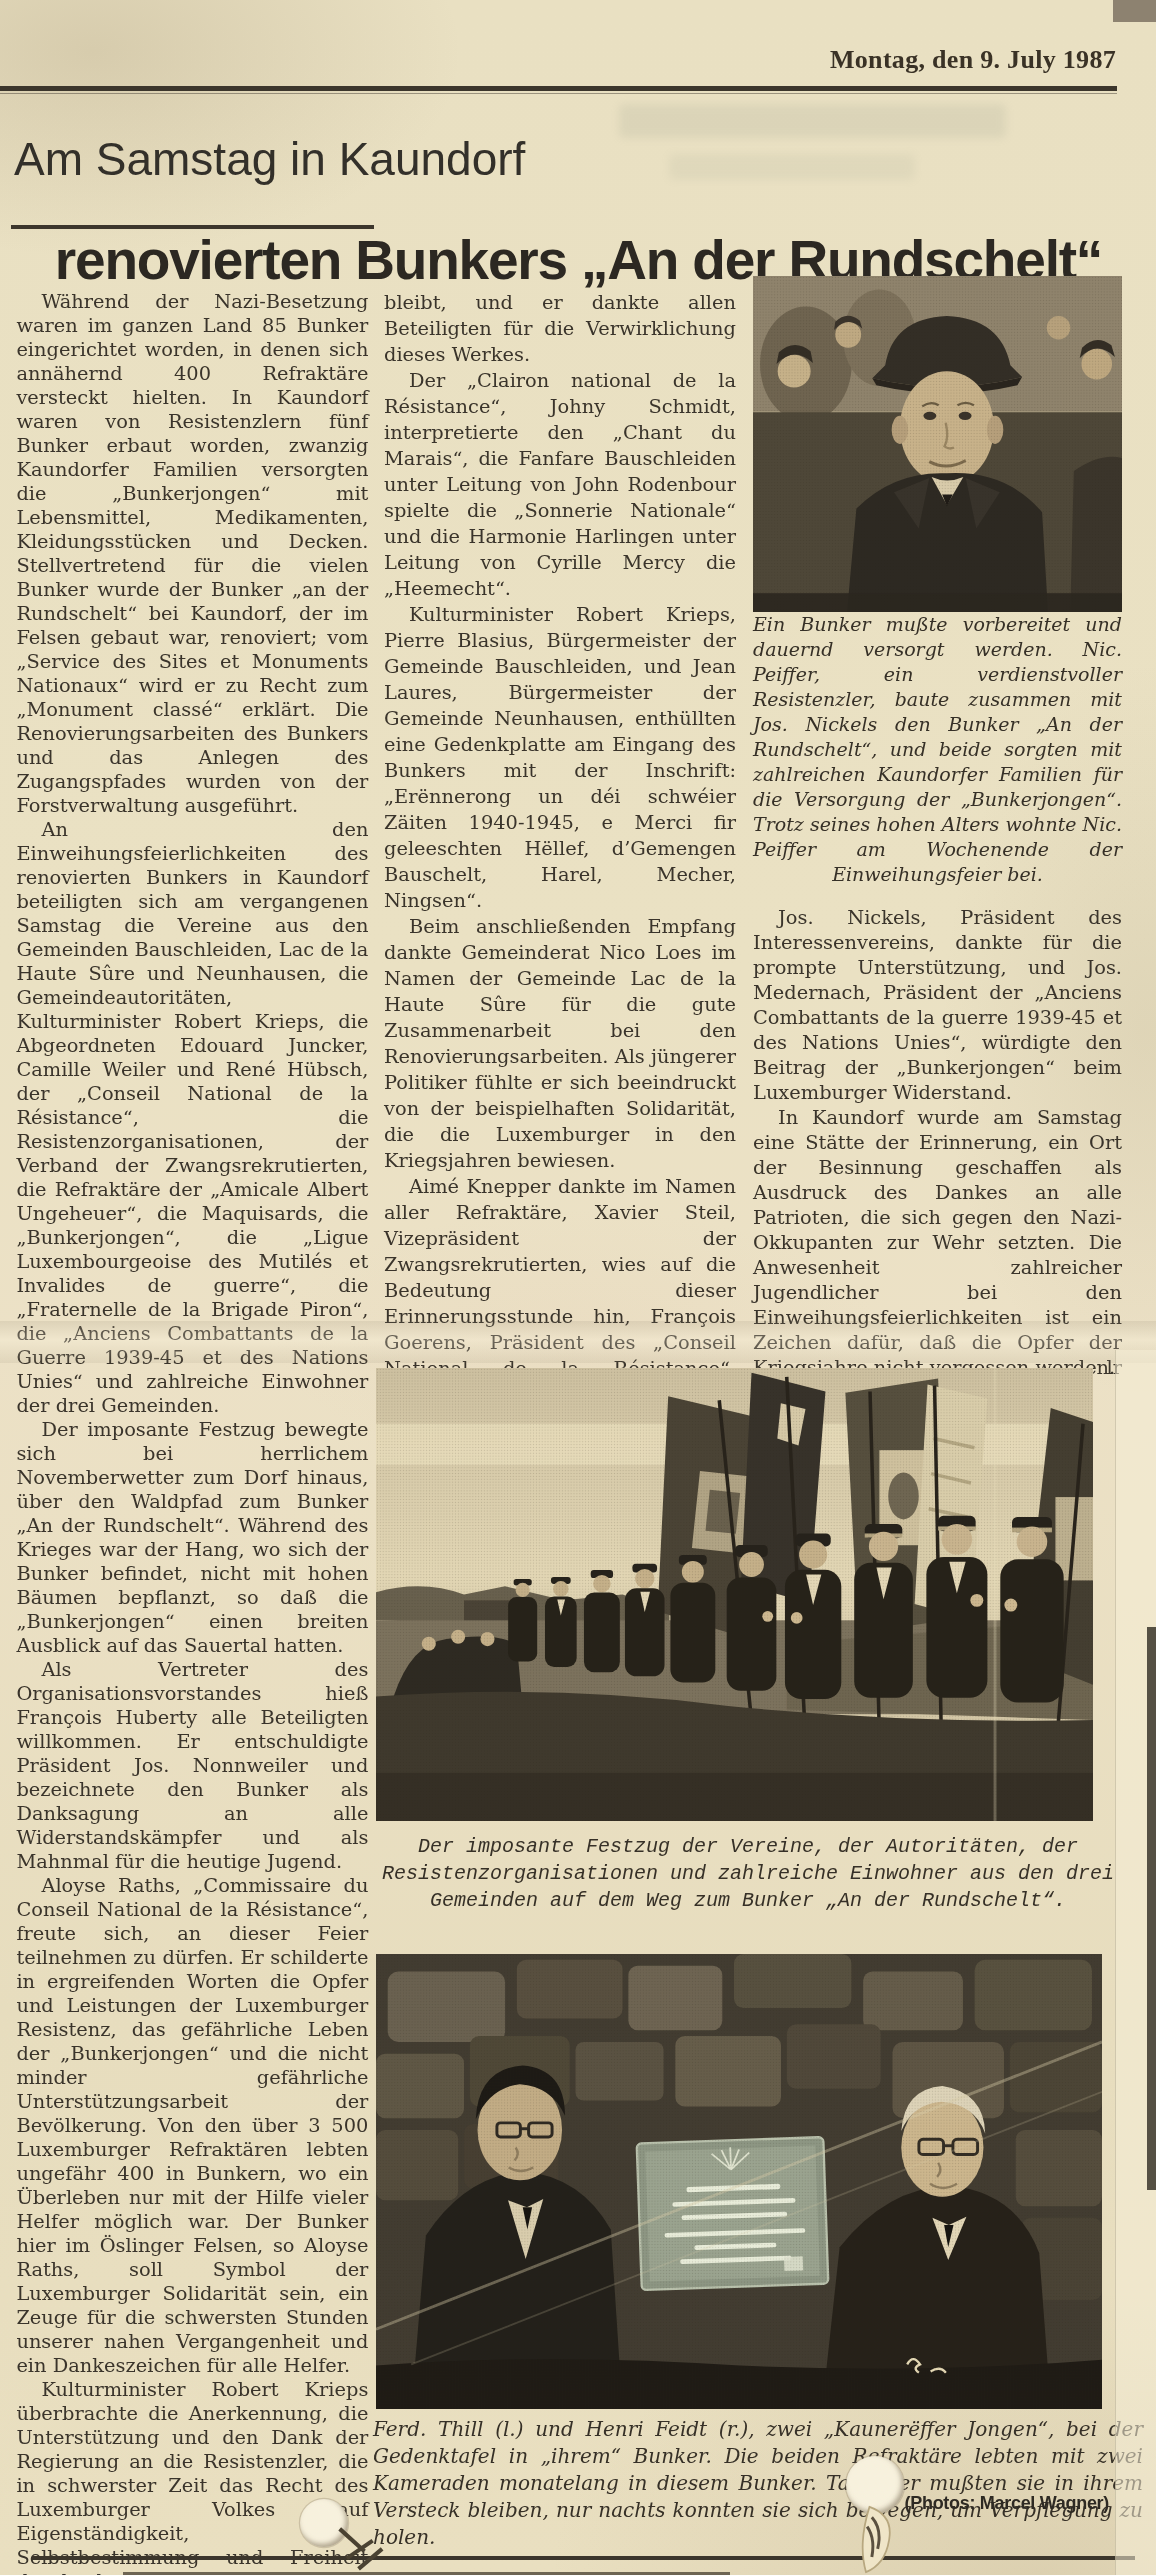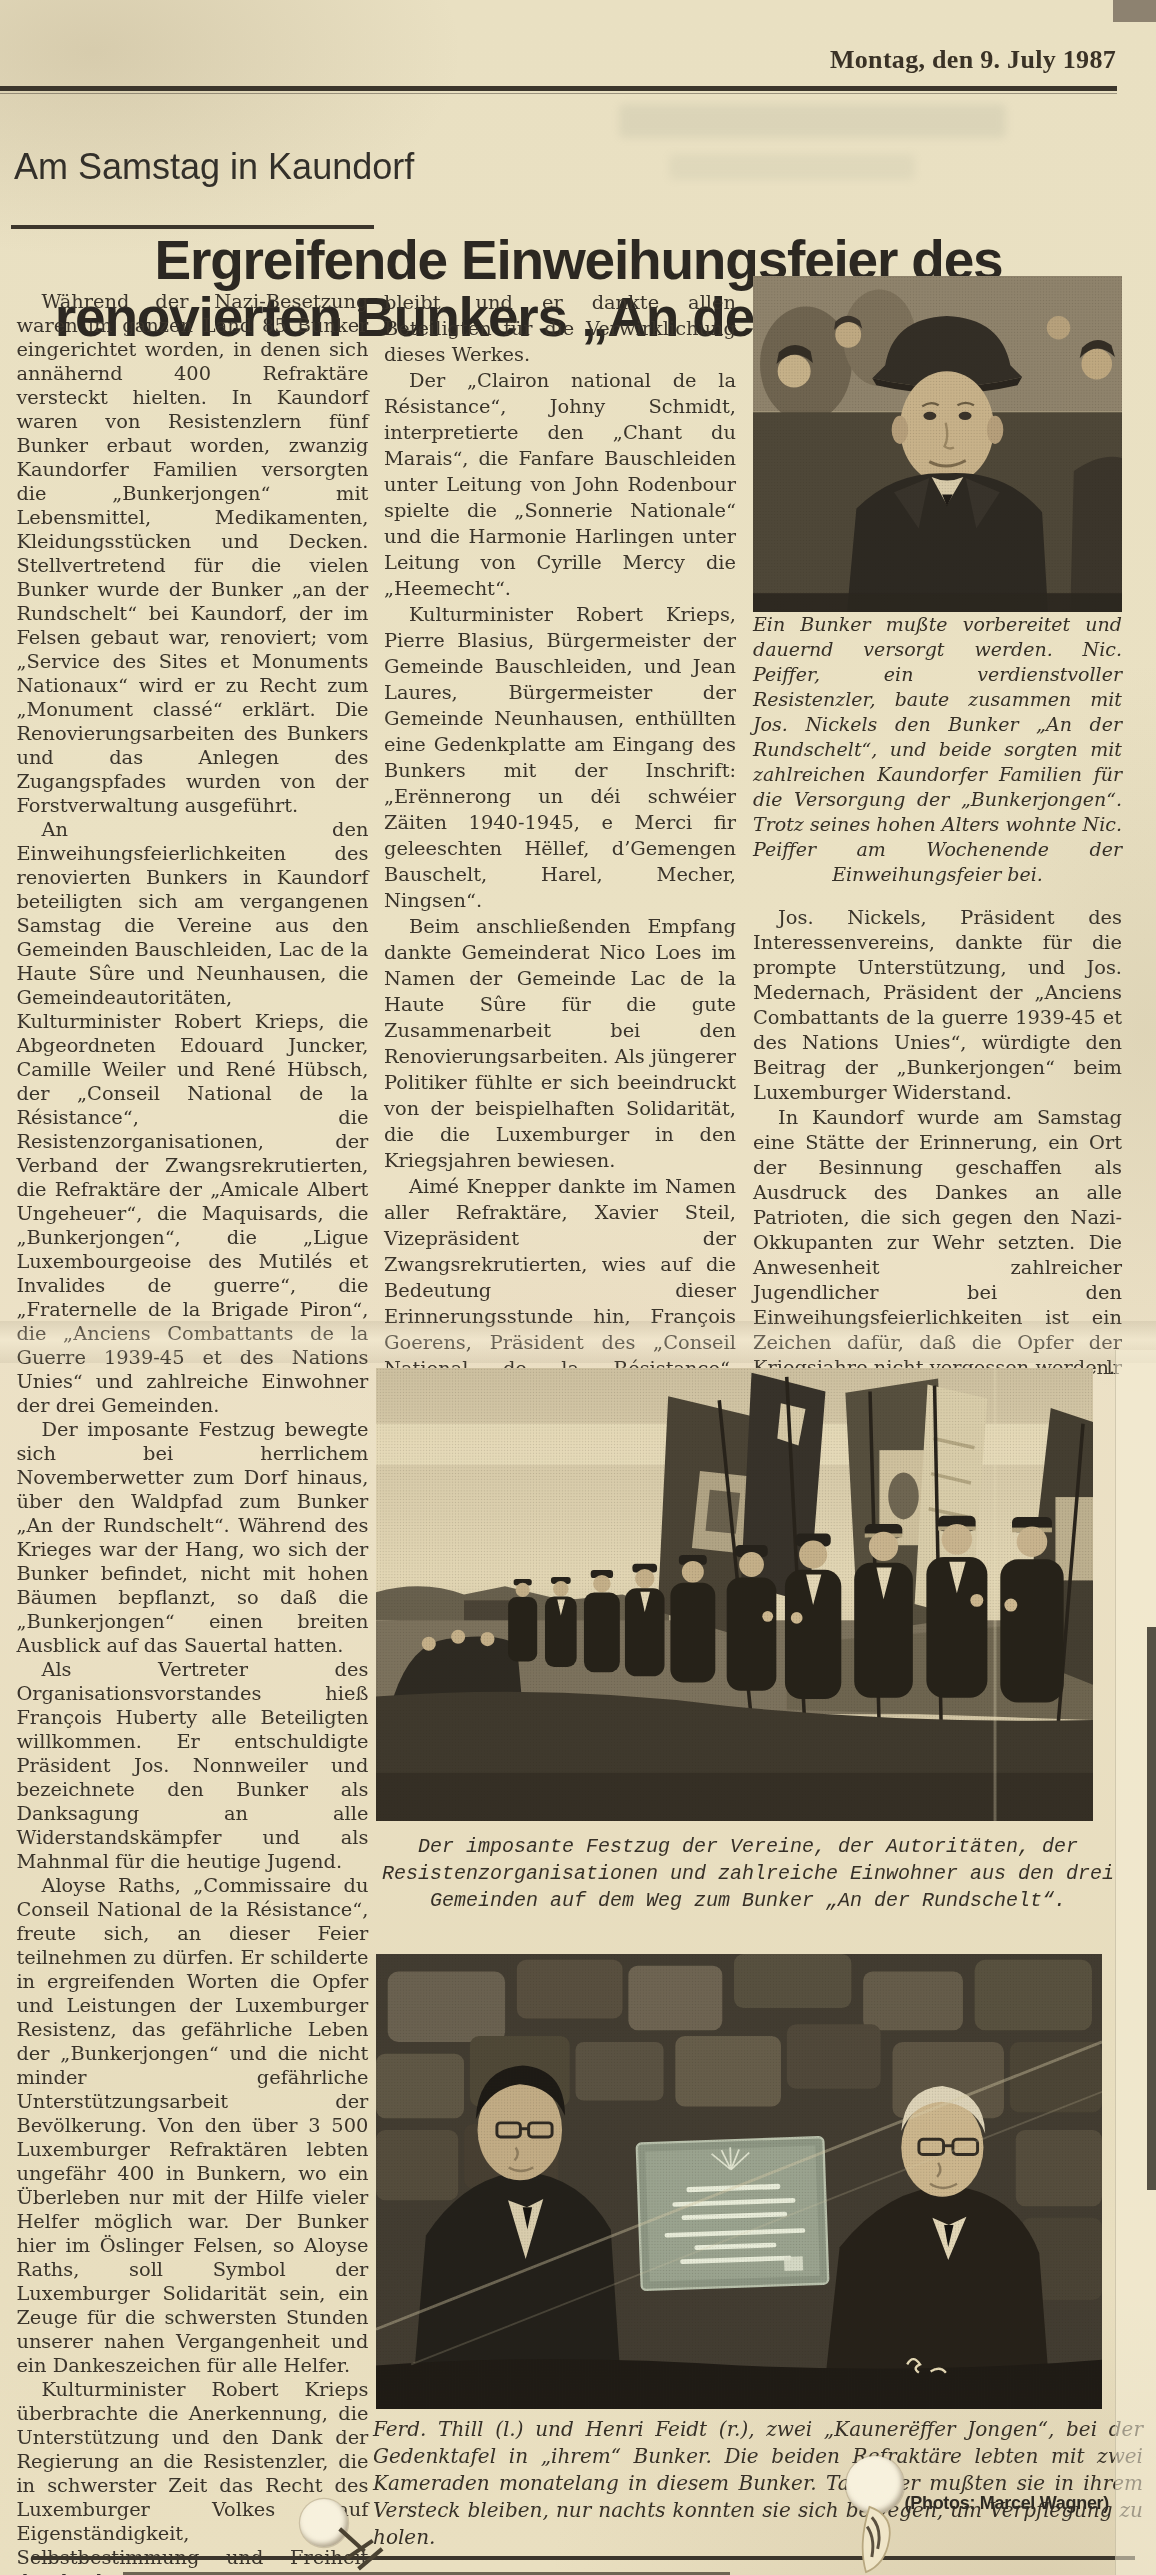--- a/index.html
+++ b/index.html
@@ -10,22 +10,22 @@
       linear-gradient(180deg,#e9e0c2 0%, #eae1c3 38%, #ece1c6 52%, #e7ddbe 78%, #e9dfc0 100%);
     font-family:"DejaVu Serif", serif; color:#3a342b;}
   .texture{position:absolute;inset:0;pointer-events:none;
     background:
       radial-gradient(ellipse 411px 176px at 50% 52%, rgba(216,185,160,.10), transparent 75%),
       radial-gradient(ellipse 293px 528px at 99% 40%, rgba(140,125,95,.12), transparent 70%);}
   .date{position:absolute;top:45px;right:41px;font-family:"Liberation Serif",serif;font-weight:bold;
     font-size:26px;color:#3a3226;letter-spacing:0.3px;}
   .rule-top{position:absolute;left:0;top:86px;width:1117px;height:4.7px;background:#3c362c;}
   .rule-top-echo{position:absolute;left:0;top:93px;width:1117px;height:1.2px;background:#3c362c;opacity:.45;}
-  .kicker{position:absolute;left:14px;top:146px;font-family:"Liberation Sans",sans-serif;
-    font-size:36px;color:#33302a;}
+  .kicker{position:absolute;left:14px;top:132px;font-family:"Liberation Sans",sans-serif;
+    font-size:46px;color:#33302a;}
   .kicker-rule{position:absolute;left:10.6px;top:225px;width:363px;height:4.1px;background:#3c362c;}
   .headline{position:absolute;left:0;top:232px;width:1157px;text-align:center;
     font-family:"Liberation Sans",sans-serif;font-weight:bold;font-size:55px;line-height:1.03;
     letter-spacing:-1.2px;color:#2c2822;}
   .col{position:absolute;text-align:justify;font-size:19.4px;}
   .col p{margin:0;text-indent:25px;}
   .col p.noindent{text-indent:0;}
   #col1{left:16.4px;top:290px;width:352px;line-height:24px;}
   #col2{left:384px;top:290px;width:352px;line-height:26px;}
   #col3{left:753px;top:276px;width:369px;line-height:25px;}
@@ -74,21 +74,20 @@
   <div class="corner-mark"></div>
 
   <div class="date">Montag, den 9. July 1987</div>
   <div class="rule-top"></div>
   <div class="rule-top-echo"></div>
 
   <div class="kicker">Am Samstag in Kaundorf</div>
   <div class="kicker-rule"></div>
 
   <div class="headline">
-    <div>Ergreifende Einweihungsfeier des</div>
     <div>renovierten Bunkers „An der Rundschelt“</div>
   </div>
 
   <div class="col" id="col1">
     <p>Während der Nazi-Besetzung waren im ganzen Land 85 Bunker eingerichtet worden, in denen sich annähernd 400 Refraktäre versteckt hielten. In Kaundorf waren von Resistenzlern fünf Bunker erbaut worden, zwanzig Kaundorfer Familien versorgten die „Bunkerjongen“ mit Lebensmittel, Medikamenten, Kleidungsstücken und Decken. Stellvertretend für die vielen Bunker wurde der Bunker „an der Rundschelt“ bei Kaundorf, der im Felsen gebaut war, renoviert; vom „Service des Sites et Monuments Nationaux“ wird er zu Recht zum „Monument classé“ erklärt. Die Renovierungsarbeiten des Bunkers und das Anlegen des Zugangspfades wurden von der Forstverwaltung ausgeführt.</p>
     <p>An den Einweihungsfeierlichkeiten des renovierten Bunkers in Kaundorf beteiligten sich am vergangenen Samstag die Vereine aus den Gemeinden Bauschleiden, Lac de la Haute Sûre und Neunhausen, die Gemeindeautoritäten, Kulturminister Robert Krieps, die Abgeordneten Edouard Juncker, Camille Weiler und René Hübsch, der „Conseil National de la Résistance“, die Resistenzorganisationen, der Verband der Zwangsrekrutierten, die Refraktäre der „Amicale Albert Ungeheuer“, die Maquisards, die „Bunkerjongen“, die „Ligue Luxembourgeoise des Mutilés et Invalides de guerre“, die „Fraternelle de la Brigade Piron“, die „Anciens Combattants de la Guerre 1939-45 et des Nations Unies“ und zahlreiche Einwohner der drei Gemeinden.</p>
     <p>Der imposante Festzug bewegte sich bei herrlichem Novemberwetter zum Dorf hinaus, über den Waldpfad zum Bunker „An der Rundschelt“. Während des Krieges war der Hang, wo sich der Bunker befindet, nicht mit hohen Bäumen bepflanzt, so daß die „Bunkerjongen“ einen breiten Ausblick auf das Sauertal hatten.</p>
     <p>Als Vertreter des Organisationsvorstandes hieß François Huberty alle Beteiligten willkommen. Er entschuldigte Präsident Jos. Nonnweiler und bezeichnete den Bunker als Danksagung an alle Widerstandskämpfer und als Mahnmal für die heutige Jugend.</p>
     <p>Aloyse Raths, „Commissaire du Conseil National de la Résistance“, freute sich, an dieser Feier teilnehmen zu dürfen. Er schilderte in ergreifenden Worten die Opfer und Leistungen der Luxemburger Resistenz, das gefährliche Leben der „Bunkerjongen“ und die nicht minder gefährliche Unterstützungsarbeit der Bevölkerung. Von den über 3 500 Luxemburger Refraktären lebten ungefähr 400 in Bunkern, wo ein Überleben nur mit der Hilfe vieler Helfer möglich war. Der Bunker hier im Öslinger Felsen, so Aloyse Raths, soll Symbol der Luxemburger Solidarität sein, ein Zeuge für die schwersten Stunden unserer nahen Vergangenheit und ein Dankeszeichen für alle Helfer.</p>
     <p>Kulturminister Robert Krieps überbrachte die Anerkennung, die Unterstützung und den Dank der Regierung an die Resistenzler, die in schwerster Zeit das Recht des Luxemburger Volkes auf Eigenständigkeit, Selbstbestimmung und Freiheit durch den Einsatz ihres Lebens erkämpften: die Regierung sei stolz auf die Taten der Luxemburger Widerstandskämpfer. Er erwähnte, daß neben den größeren Bunkern in der Minettegegend die Erhaltung dieses kleinen Bunkers in dem Öslinger Schiefer als wichtiges Anschauungsmaterial, das das Leben im Bunker, aber auch die Kette der Hilfeleistungen um den Bunker herum, darstellt, für die kommenden Generationen erhalten</p>

